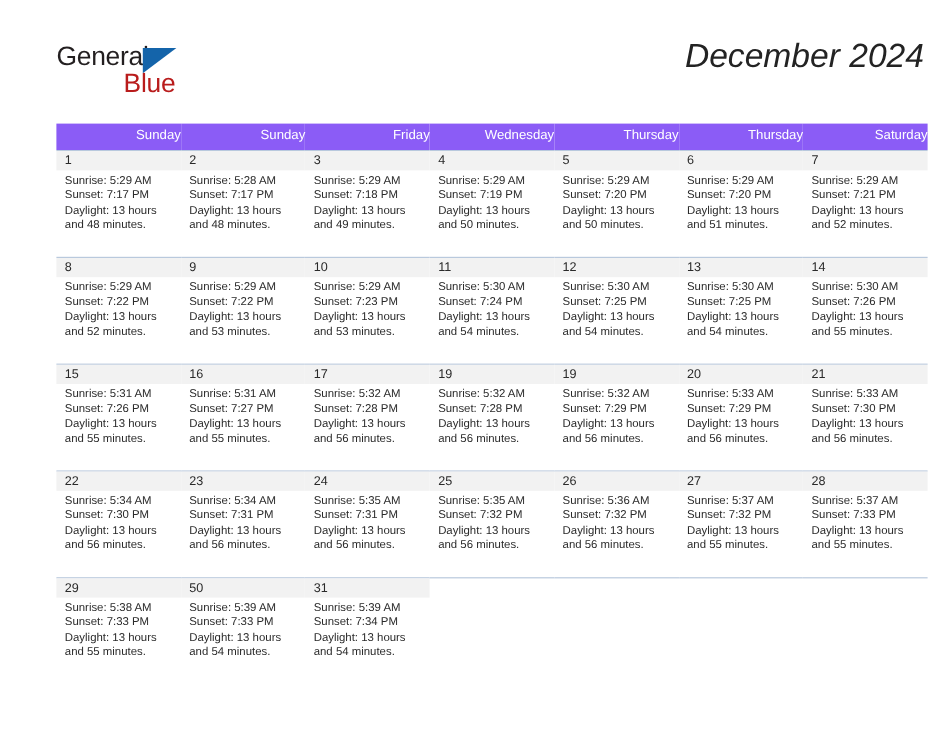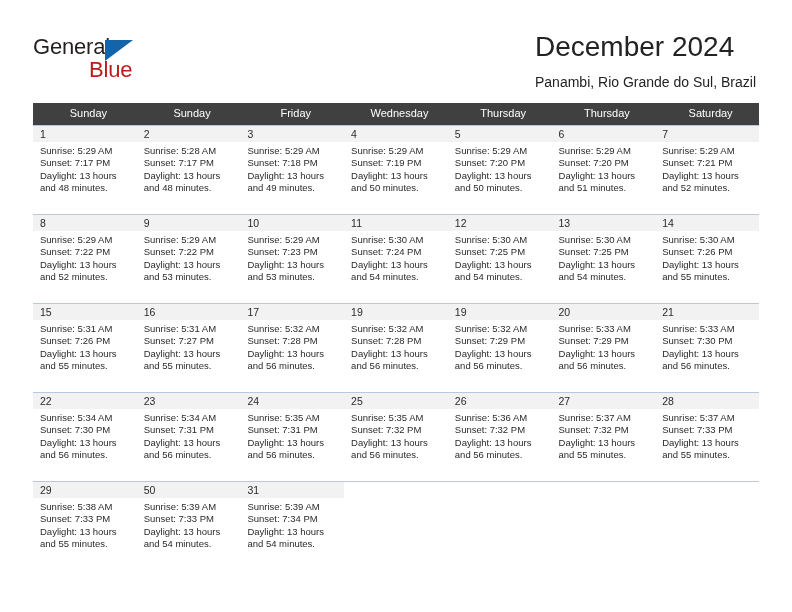--- a/index.html
+++ b/index.html
@@ -12,20 +12,21 @@
     height: 612px;
     font-family: "Liberation Sans", sans-serif;
     color: #000000;
     overflow: hidden;
   }
   .page {
     position: relative;
     width: 708px;
     height: 612px;
     box-sizing: border-box;
+    margin-left: 14px;
   }
 
   
   .header {
     position: absolute;
     left: 0; top: 0;
     width: 792px;
     height: 96px;
   }
   .logo {
@@ -57,21 +58,22 @@
     top: 23px;
     font-size: 22px;
     letter-spacing: -0.2px;
     color: #b91c1c;
     font-family: "Liberation Sans", sans-serif;
   }
   .title-block {
     position: absolute;
     right: 36px;
     top: 30px;
-    text-align: left;
+    text-align: center;
+    font-style: italic;
   }
   .cal-title {
     font-size: 28px;
     color: #232323;
     line-height: 34px;
     font-weight: normal;
     margin: 0;
   }
   .cal-subtitle {
     font-size: 14px;
@@ -84,25 +86,25 @@
   
   .calendar {
     position: absolute;
     left: 33px;
     top: 103px;
     width: 726px;
     border-collapse: collapse;
     table-layout: fixed;
   }
   .calendar th {
-    background: #404040;
+    background: #8b5cf6;
     color: #ffffff;
     font-size: 11px;
     font-weight: normal;
-    text-align: center;
+    text-align: right;
     padding: 4px 0 5px 7px;
     border: none;
     height: 12px;
     line-height: 13px;
   }
   .calendar td {
     vertical-align: top;
     padding: 0;
     border: none;
     width: 103.71px;
@@ -145,21 +147,20 @@
   <div class="header">
 
     <div class="logo">
       <span class="logo-general">General</span>
       <span class="logo-triangle"></span>
       <span class="logo-blue">Blue</span>
     </div>
 
     <div class="title-block">
       <h1 class="cal-title">December 2024</h1>
-      <h2 class="cal-subtitle">Panambi, Rio Grande do Sul, Brazil</h2>
     </div>
 
   </div>
 
   <table class="calendar">
     <thead>
       <tr>
         <th>Sunday</th>
         <th>Sunday</th>
         <th>Friday</th>

